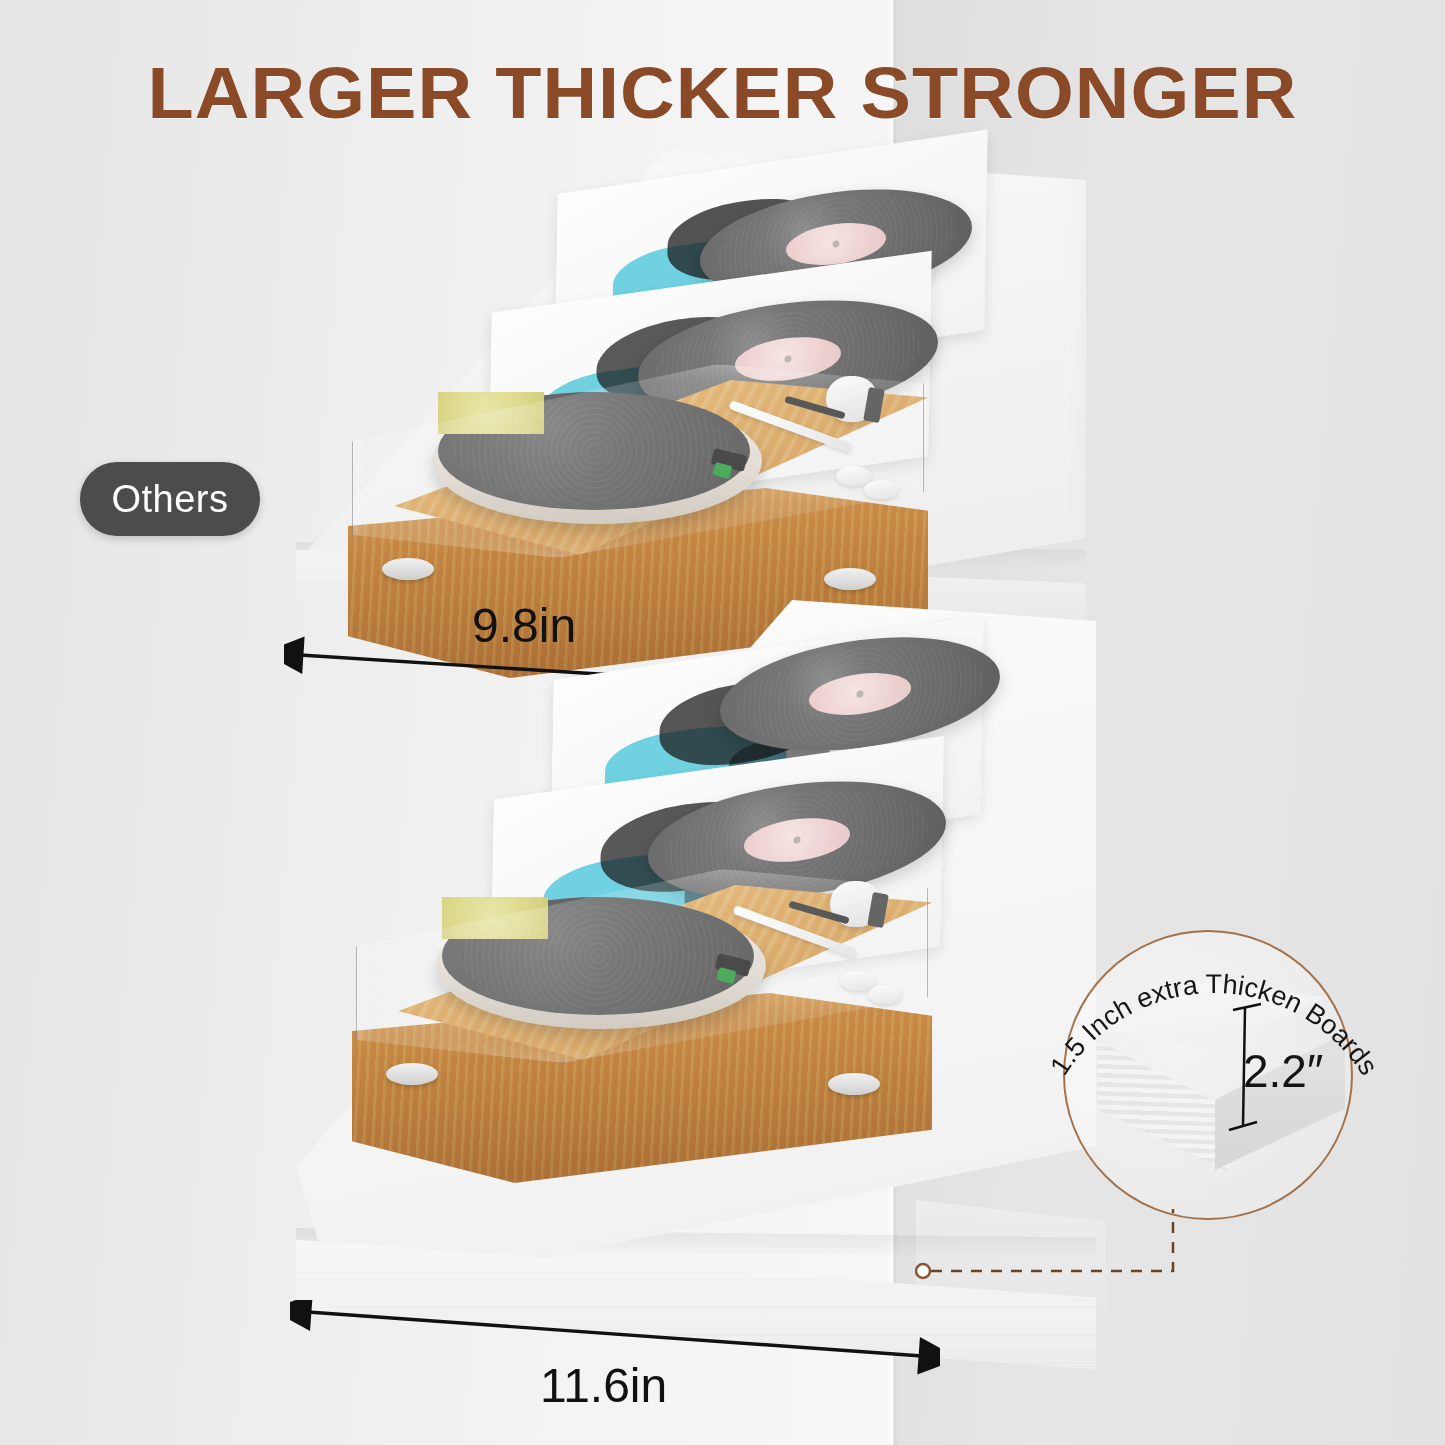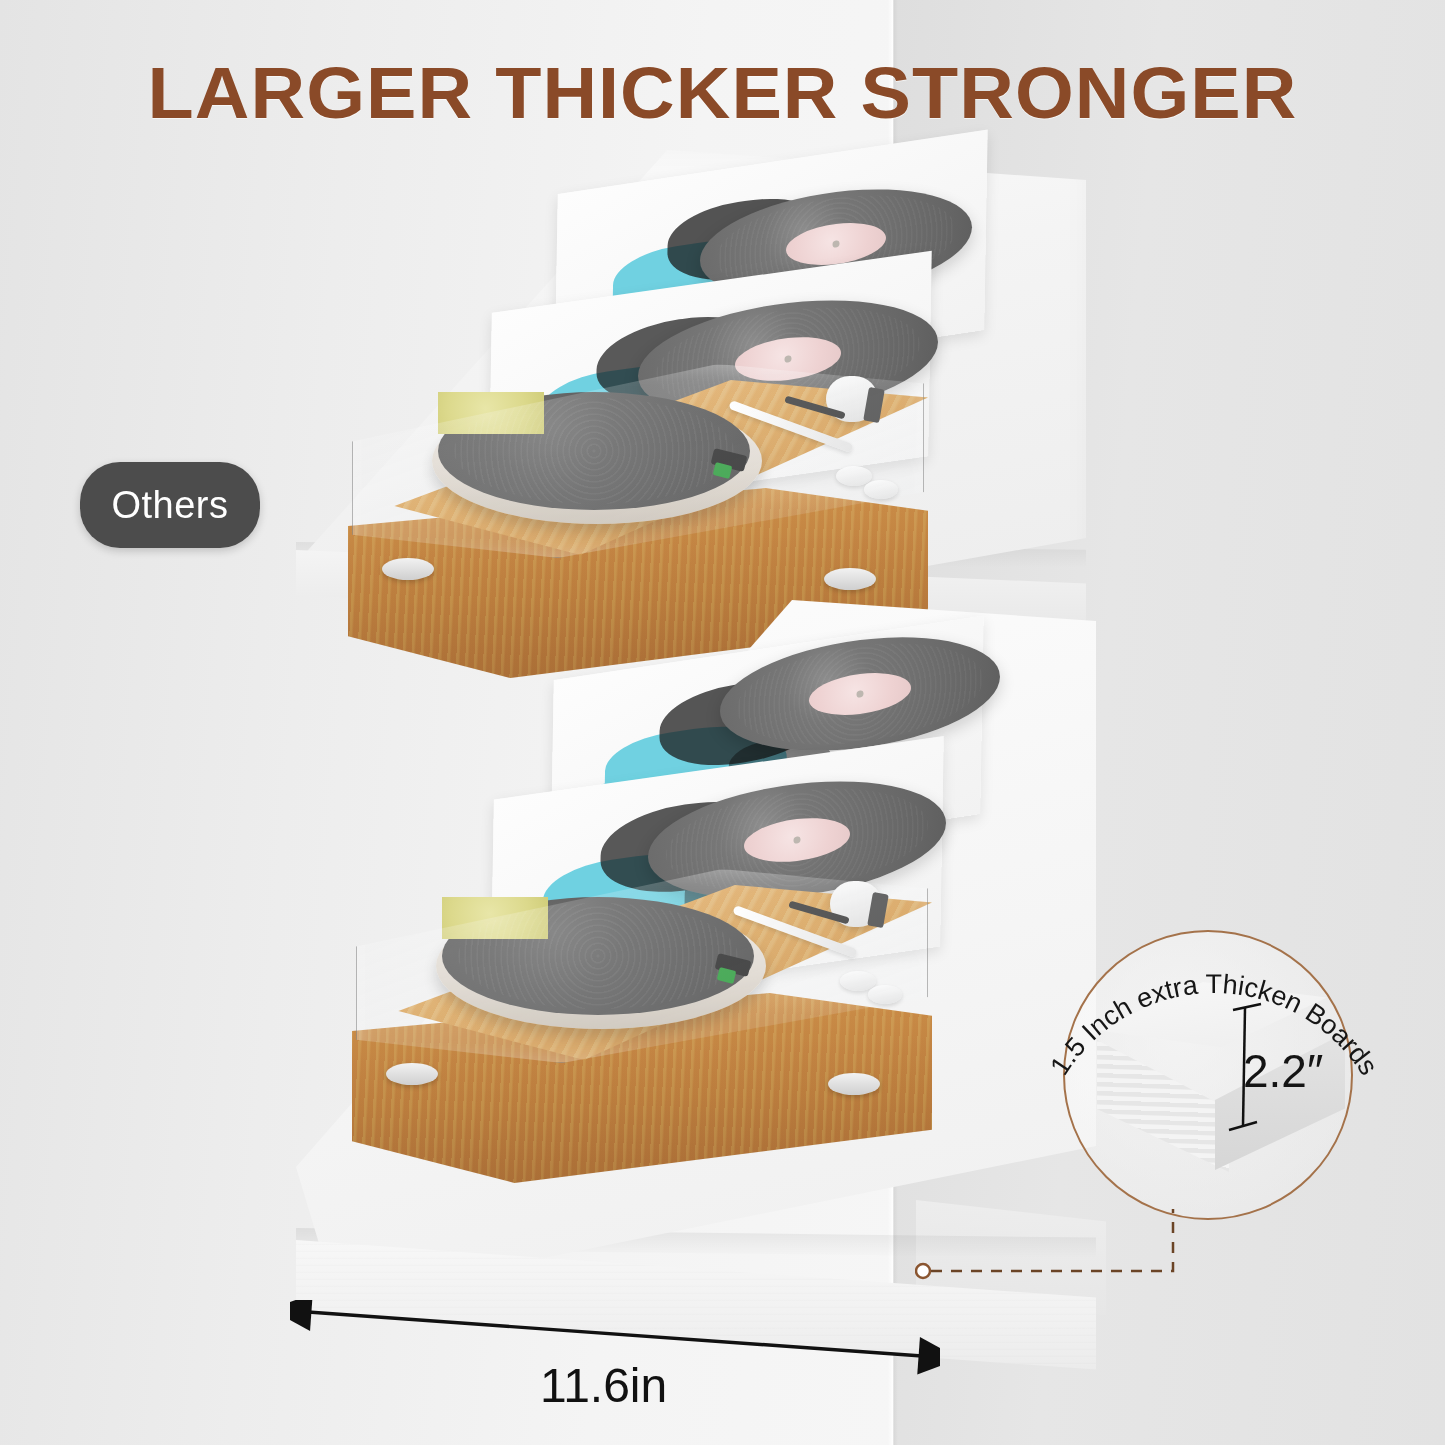--- a/index.html
+++ b/index.html
@@ -37,21 +37,21 @@
     text-shadow:0 1px 0 rgba(255,255,255,.6);
     white-space:nowrap;
   }
 
   
   .badge{
     position:absolute;display:flex;align-items:center;justify-content:center;
     border-radius:40px;color:#fff;font-size:38px;letter-spacing:.5px;
     box-shadow:0 3px 8px rgba(0,0,0,.18);
   }
-  #badge-others{left:80px;top:462px;width:180px;height:86px;background:#4c4c4c;}
+  #badge-others{left:80px;top:462px;width:180px;height:74px;background:#4c4c4c;}
   #badge-ours{left:80px;top:965px;width:180px;height:74px;background:#8a5530;}
 
   
   .shelf{position:absolute;}
   
   #shelf-top{left:296px;top:150px;width:790px;height:520px;}
   #shelf-top .top-face{
     position:absolute;left:0;top:0;width:790px;height:462px;
     background:linear-gradient(170deg,#fbfbfb 0%,#f4f4f4 35%,#ededed 100%);
     clip-path:polygon(0% 89.5%, 47% 0%, 100% 6.5%, 100% 84%, 47% 100%);
@@ -241,20 +241,34 @@
                   background:#2f9e3f;transform:rotate(14deg);"></div>
     </div>
     <div class="knob" style="left:488px;top:96px;width:36px;height:20px;"></div>
     <div class="knob" style="left:516px;top:110px;width:34px;height:19px;"></div>
     <div class="foot" style="left:34px;top:188px;width:52px;height:22px;"></div>
     <div class="foot" style="left:476px;top:198px;width:52px;height:22px;"></div>
     <div class="cover" style="left:4px;top:-6px;width:570px;height:192px;
                 clip-path:polygon(0% 40%, 64% 0%, 100% 10%, 100% 66%, 36% 100%, 0% 88%);"></div>
   </div>
 
+  <div class="dim" style="left:284px;top:608px;width:520px;height:90px;">
+    <svg width="520" height="90" viewBox="0 0 520 90">
+      <defs>
+        <marker id="ahL" markerWidth="13" markerHeight="13" refX="11" refY="6.5" orient="auto">
+          <path d="M12,1 L0,6.5 L12,12 Z" fill="#111"></path>
+        </marker>
+        <marker id="ahR" markerWidth="13" markerHeight="13" refX="2" refY="6.5" orient="auto">
+          <path d="M1,1 L13,6.5 L1,12 Z" fill="#111"></path>
+        </marker>
+      </defs>
+      <line x1="16" y1="47" x2="504" y2="78" stroke="#111" stroke-width="3.4" marker-start="url(#ahL)" marker-end="url(#ahR)"></line>
+    </svg>
+    <div class="dim-label" style="left:188px;top:-10px;">9.8in</div>
+  </div>
 
   <div class="shelf" id="shelf-bottom">
     <div class="side-face"></div>
     <div class="shade"></div>
     <div class="top-face"></div>
     <div class="front-face"></div>
   </div>
 
   <div class="sleeve" style="left:552px;top:648px;width:430px;height:198px;transform:skewY(-9.5deg) rotate(1deg);">
     <div class="art">

